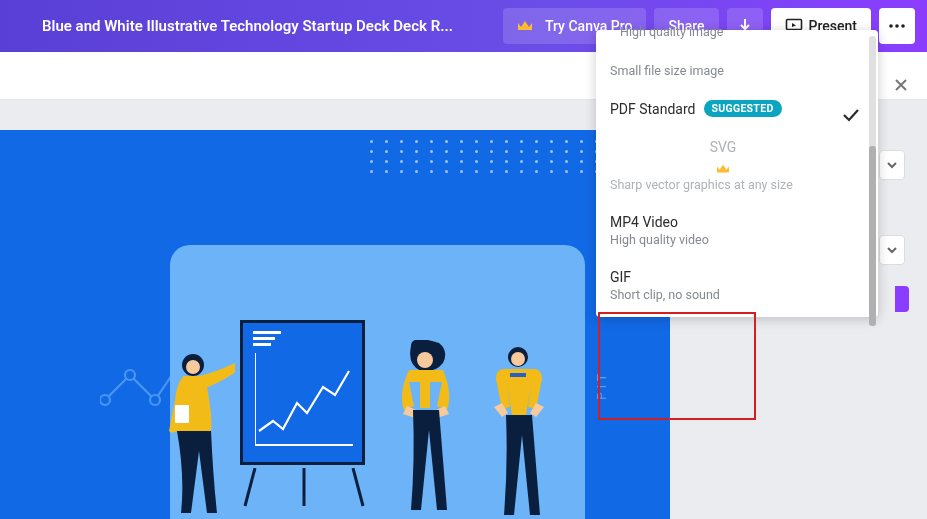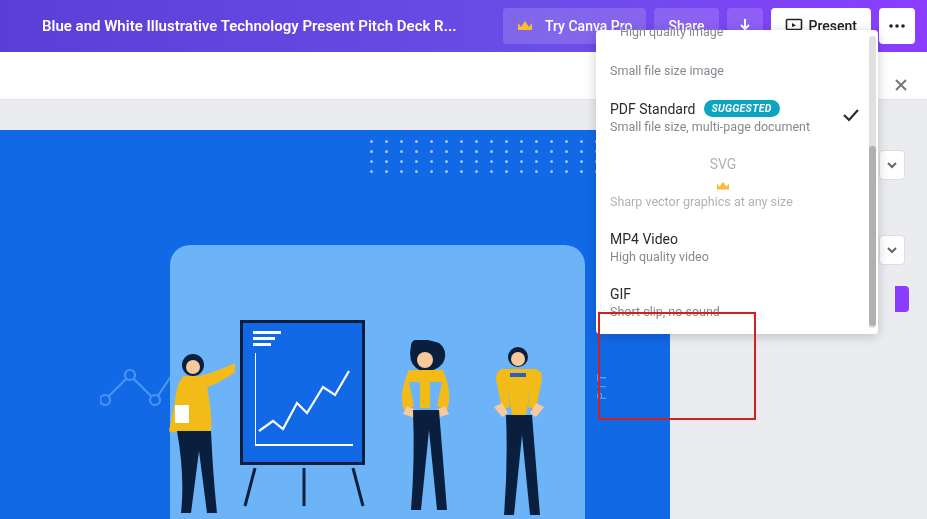--- a/index.html
+++ b/index.html
@@ -196,21 +196,20 @@
     .option.disabled .opt-title,
     .option.disabled .opt-sub { color: #aeb3b8; flex-direction: column; }
     .badge-sug {
       background: #0ba5c2;
       color: #fff;
       font-size: 10.5px;
       font-weight: 700;
       letter-spacing: 0.3px;
       padding: 2px 8px;
       border-radius: 9px;
-      font-style: italic;
     }
     .check {
       position: absolute;
       right: 18px;
       top: 18px;
     }
     .crown-mini {
       display: inline-flex;
       color: #fdbc30;
     }
@@ -261,21 +260,21 @@
       background: #8b3dff;
       border-top-right-radius: 4px;
       border-bottom-right-radius: 4px;
       z-index: 4;
     }
   </style>
 </head>
 <body>
 
 <div class="topbar">
-  <div class="title">Blue and White Illustrative Technology Present Pitch Deck R...</div>
+  <div class="title">Blue and White Illustrative Technology Startup Deck Deck R...</div>
   <button class="btn btn-pro">
     <span class="crown-mini">
       <svg width="16" height="14" viewBox="0 0 16 14">
           <path fill="#fdbc30" d="M1 4l3 4 4-6 4 6 3-4v7H1z"></path>
         </svg>
     </span>
     <span>Try Canva Pro</span>
   </button>
   <button class="btn btn-share">
     <span>Share</span>
@@ -474,21 +473,20 @@
     <div class="opt-sub">High quality image</div>
   </div>
   <div class="option">
     <div class="opt-sub">Small file size image</div>
   </div>
   <div class="option">
     <div class="opt-title">
       <span>PDF Standard</span>
       <span class="badge-sug">SUGGESTED</span>
     </div>
-    <div class="opt-sub">Small file size, multi-page document</div>
     <span class="check">
       <svg width="18" height="14" viewBox="0 0 18 14" fill="none" stroke="#2b2b2b" stroke-width="2.2">
           <path d="M2 7l5 5L16 2"></path>
         </svg>
     </span>
   </div>
   <div class="option disabled">
     <div class="opt-title">
       <span>SVG</span>
       <span class="crown-mini">

